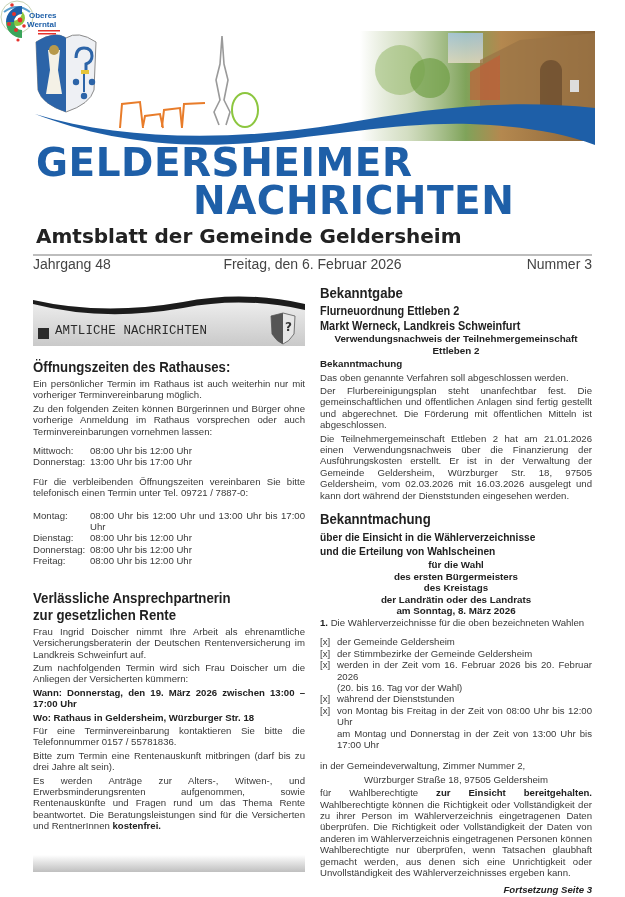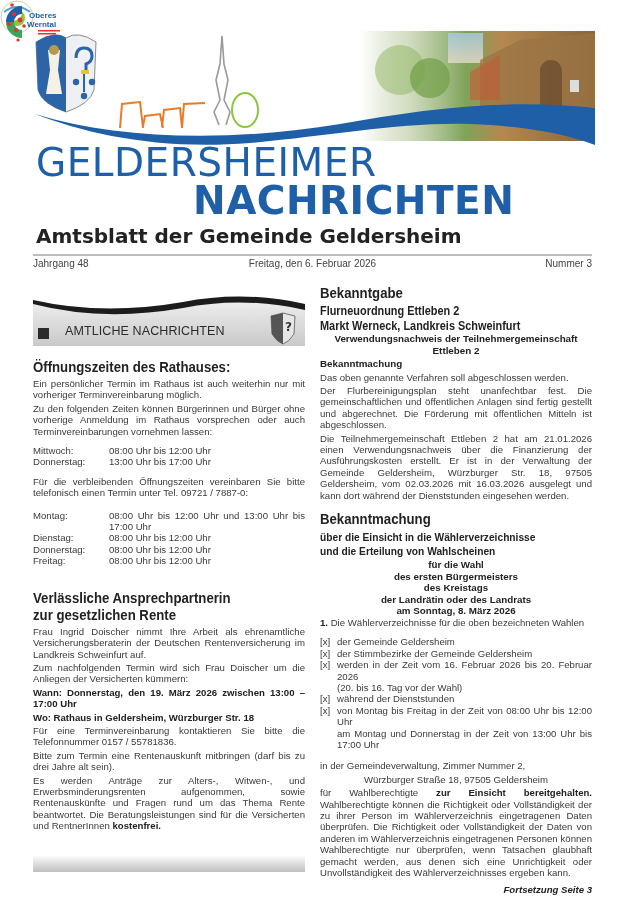--- a/index.html
+++ b/index.html
@@ -3,59 +3,59 @@
 <meta charset="utf-8">
 <style>
   html, body { margin:0; padding:0; background:#ffffff; }
   body { width:625px; height:897px; position:relative; overflow:hidden;
          font-family:"Liberation Sans", sans-serif; color:#3a3a3a; }
 
   
   .masthead { position:absolute; left:0; top:0; width:625px; height:250px; }
   .masthead svg { position:absolute; left:0; top:0; }
   .title-line1 { position:absolute; left:36px; top:143px; font-family:"DejaVu Sans", sans-serif;
-                 font-weight:normal; font-size:39px; letter-spacing:0.5px; color:#1e5fa8; line-height:40px; }
+                 font-weight:bold; font-size:39px; letter-spacing:0.5px; color:#1e5fa8; line-height:40px; }
   .title-line2 { position:absolute; left:193px; top:181px; font-family:"DejaVu Sans", sans-serif;
                  font-weight:bold; font-size:39px; letter-spacing:0.5px; color:#1e5fa8; line-height:40px; }
   .subtitle { position:absolute; left:36px; top:226px; font-family:"DejaVu Sans", sans-serif;
               font-weight:bold; font-size:20px; color:#222; line-height:20px; }
   .logo-nature { position:absolute; left:530px; top:153px; width:34px; height:34px; }
   .logo-werntal { position:absolute; left:530px; top:196px; width:64px; height:44px; }
 
   
   .info-rule { position:absolute; left:33px; top:254px; width:559px; height:2px; background:#bdbdbd; }
   .info-bar { position:absolute; left:33px; top:258px; width:559px; height:12px;
-              font-size:10px; color:#444; line-height:12px; }
+              font-size:14px; color:#444; line-height:12px; }
   .info-bar .left { position:absolute; left:0; }
   .info-bar .center { position:absolute; left:0; width:100%; text-align:center; }
   .info-bar .right { position:absolute; right:0; }
 
   
   .col { position:absolute; top:280px; font-size:9.6px; line-height:11.4px; color:#3a3a3a; }
   .col-left { left:33px; width:272px; }
   .col-right { left:320px; width:272px; }
 
   .section-banner { position:relative; width:272px; height:62px; margin-top:6px; }
   .section-banner svg { position:absolute; left:0; top:0; }
   .section-banner .sq { position:absolute; left:5px; top:42px; width:11px; height:11px; background:#2b2b2b; }
-  .section-banner .label { position:absolute; left:32px; top:40px; font-family:Liberation Sans, sans-serif;
+  .section-banner .label { position:absolute; left:22px; top:40px; font-family:Liberation Mono, monospace;
                            font-size:12.5px; color:#2b2b2b; letter-spacing:0.1px; }
 
   h2 { font-family:"Liberation Sans", sans-serif; font-weight:bold; font-size:15px; line-height:17px;
        margin:10px 0 3px 0; color:#222; transform:scaleX(0.88); transform-origin:left; white-space:nowrap; }
   h3 { font-family:"Liberation Sans", sans-serif; font-weight:bold; font-size:12.4px; line-height:14.5px;
        margin:0; color:#222; transform:scaleX(0.88); transform-origin:left; white-space:nowrap; }
   p { margin:0 0 2px 0; text-align:justify; }
   .b { font-weight:bold; color:#222; }
   .bsub { font-weight:bold; color:#222; font-size:9.8px; line-height:11.5px; }
   .center-b { text-align:center; font-weight:bold; color:#222; font-size:9.8px; line-height:11.6px; }
 
   table.times { border-collapse:collapse; margin:8px 0 8px 0; font-size:9.6px; line-height:11.4px; }
   table.times td { padding:0; vertical-align:top; color:#3a3a3a; }
-  table.times td.day { width:76px; }
+  table.times td.day { width:57px; }
   table.times td.hours { text-align:justify; }
 
   .xlist { margin:8px 0 8px 0; }
   .xrow { display:flex; }
   .xrow .mark { width:17px; flex:none; }
   .xrow .txt { flex:1; text-align:justify; }
 
   .gray-bar { position:absolute; left:33px; top:855px; width:272px; height:17px;
               background:linear-gradient(#ffffff, #bfbfbf); }
   .continue { text-align:right; font-weight:bold; font-style:italic; color:#222; margin-top:6px; }

